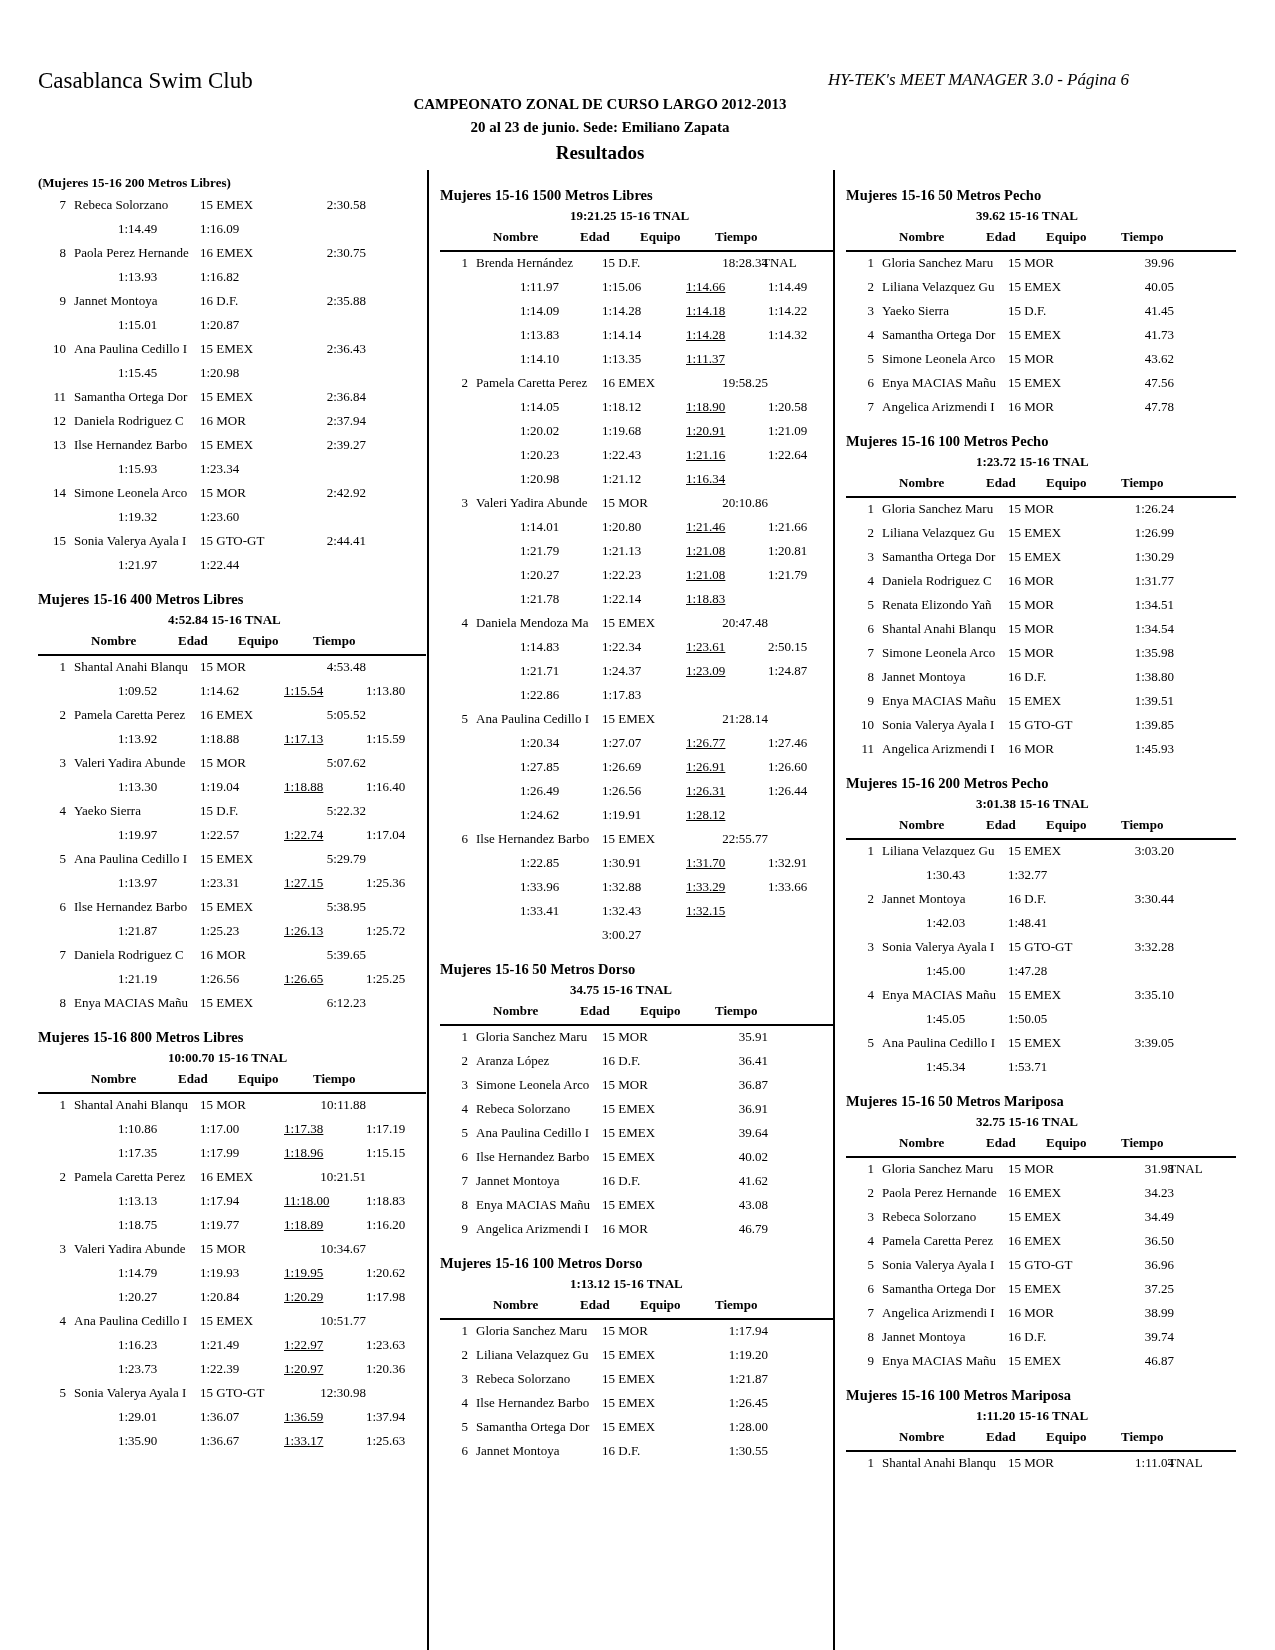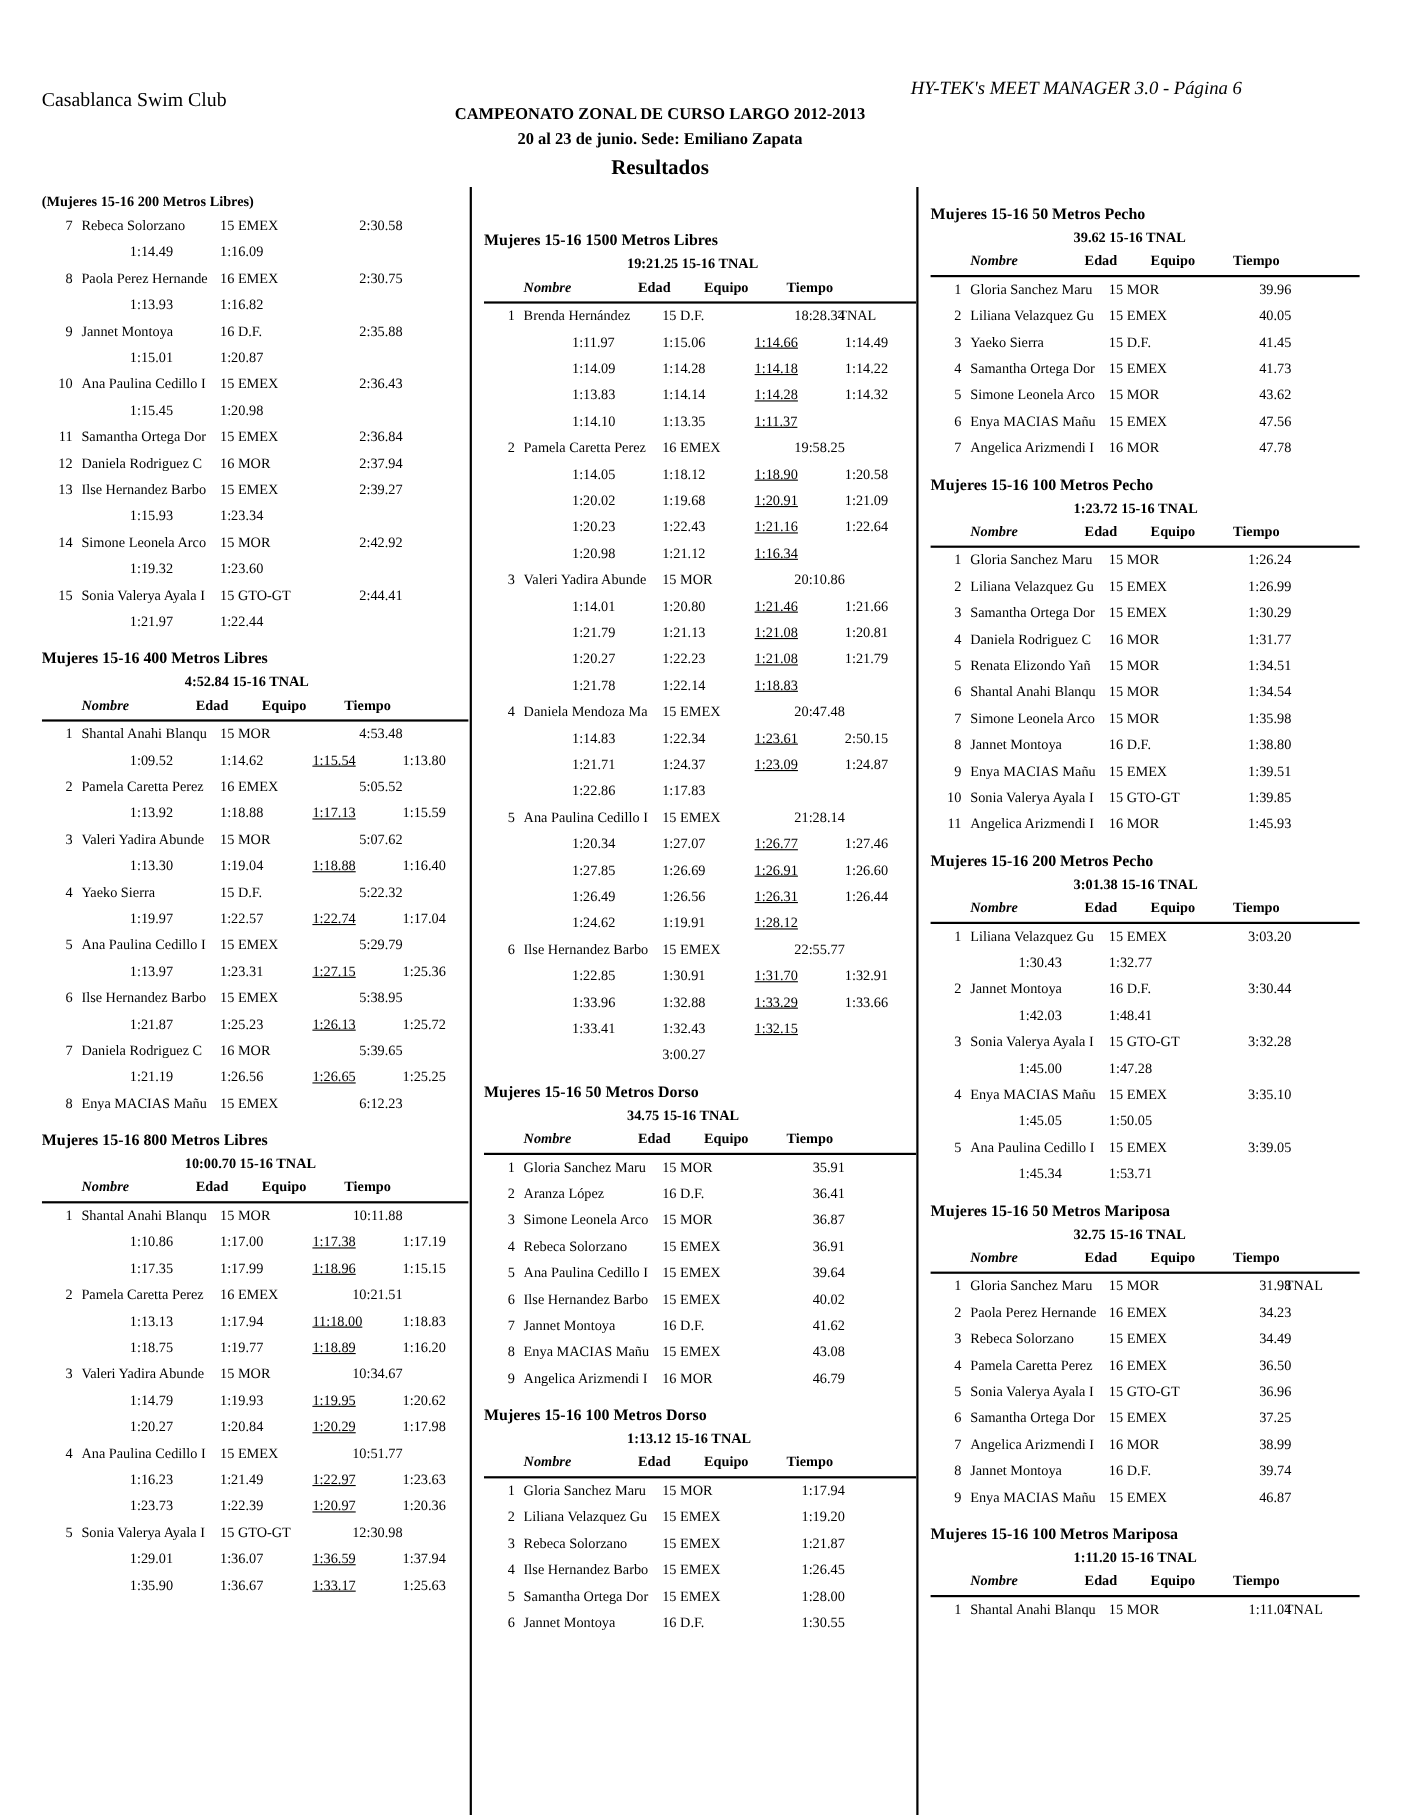--- a/index.html
+++ b/index.html
@@ -1,42 +1,42 @@
 <!DOCTYPE html>
 <html><head>
 <meta charset="utf-8">
 <style>
   html,body{margin:0;padding:0;background:#fff;}
   body{width:1275px;height:1650px;position:relative;font-family:"Liberation Serif","DejaVu Serif",serif;color:#000;overflow:hidden;}
-  .hdr-left{position:absolute;left:38px;top:80px;font-size:18px;}
+  .hdr-left{position:absolute;left:38px;top:68px;font-size:23px;}
   .hdr-right{position:absolute;left:828px;top:70px;font-size:17px;font-style:italic;}
   .title{position:absolute;left:0;width:1200px;text-align:center;font-weight:bold;}
   .t1{top:96px;font-size:15px;}
   .t2{top:119px;font-size:15px;}
   .t3{top:142px;font-size:19px;}
   .vline{position:absolute;width:2px;background:#000;top:170px;height:1480px;}
   .col{position:absolute;font-size:13px;}
   .c1{left:38px;top:172px;width:388px;}
-  .c2{left:440px;top:184px;width:393px;margin-top:24px;}
+  .c2{left:440px;top:184px;width:393px;}
   .c3{left:846px;top:184px;width:390px;}
   .ev{margin-bottom:10px;}
   .ev-title{font-weight:bold;font-size:14.5px;height:22px;line-height:22px;white-space:nowrap;}
   .ev-title.cont{font-size:13px;}
   .rec{font-weight:bold;font-size:13px;height:20px;line-height:20px;padding-left:130px;white-space:nowrap;}
   .colhdr{position:relative;height:24px;font-weight:bold;font-size:13px;border-bottom:2px solid #000;}
   .colhdr span{position:absolute;top:3px;}
   .row{position:relative;height:24px;white-space:nowrap;}
   .row span{position:absolute;top:3px;}
   .pl{left:0;width:28px;text-align:right;}
   .nm{left:36px;width:126px;overflow:hidden;}
   .ag{left:162px;}
   .tm{left:230px;width:98px;text-align:right;}
   .nt{left:322px;}
   .sp0{left:80px;} .sp1{left:162px;} .sp2{left:246px;text-decoration:underline;} .sp3{left:328px;}
-  .h-nombre{left:36px;font-style:italic;} .h-edad{left:140px;} .h-equipo{left:200px;} .h-tiempo{left:275px;}
+  .h-nombre{left:53px;} .h-edad{left:140px;} .h-equipo{left:200px;} .h-tiempo{left:275px;}
   .clipwrap{overflow:hidden;}
 </style>
 </head>
 <body>
 
 <div class="hdr-left">Casablanca Swim Club</div>
 <div class="hdr-right">HY-TEK's MEET MANAGER 3.0 - Página 6</div>
 <div class="title t1">CAMPEONATO ZONAL DE CURSO LARGO 2012-2013</div>
 <div class="title t2">20 al 23 de junio. Sede: Emiliano Zapata</div>
 <div class="title t3">Resultados</div>

